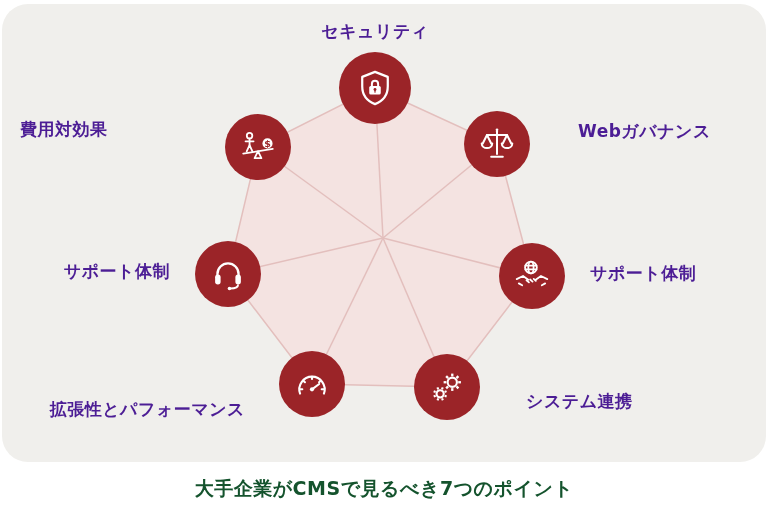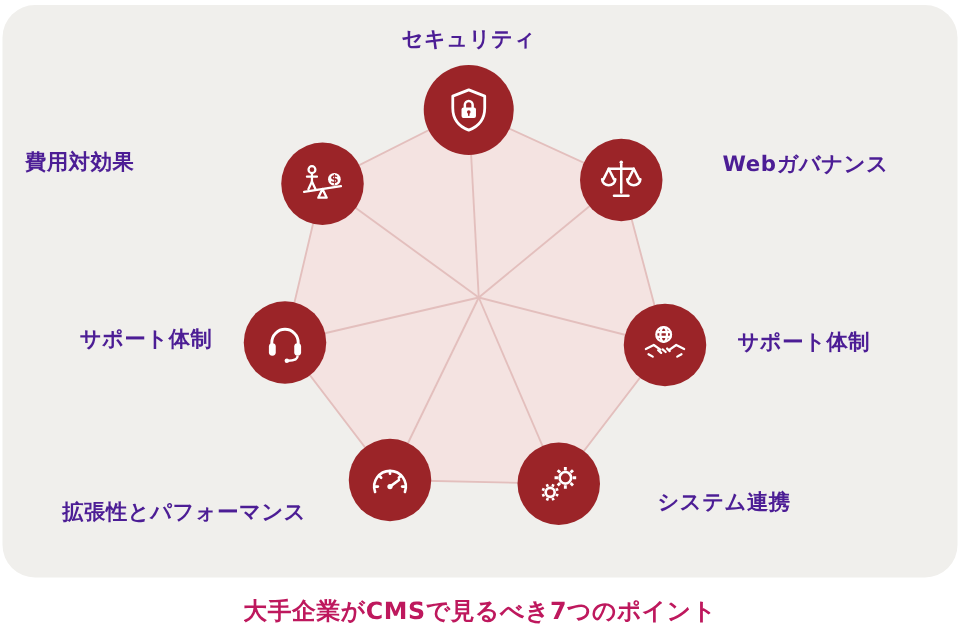--- a/index.html
+++ b/index.html
@@ -46,21 +46,21 @@
   .l4 { left: 18px;  top: 394px; width: 225px; text-align: right; }
   .l5 { left: 18px;  top: 256px; width: 150px; text-align: right; }
   .l6 { left: 18px;  top: 114px; width: 185px; text-align: left; }
   .caption {
     position: absolute;
     left: 0; top: 476px;
     width: 768px;
     text-align: center;
     font-size: 19px;
     font-weight: 600;
-    color: #be185d;
+    color: #14532d;
     letter-spacing: 0.5px;
   }
 </style>
 </head>
 <body>
 
 <div class="card">
 
   <svg class="web" width="764" height="458" viewBox="0 0 764 458">
     <polygon points="373,84 495,140 530,272 445,383 310,380 226,270 256,143" fill="#f4e1e0" fill-opacity="0.9" stroke="#e3bfbd" stroke-width="1.5"></polygon>

